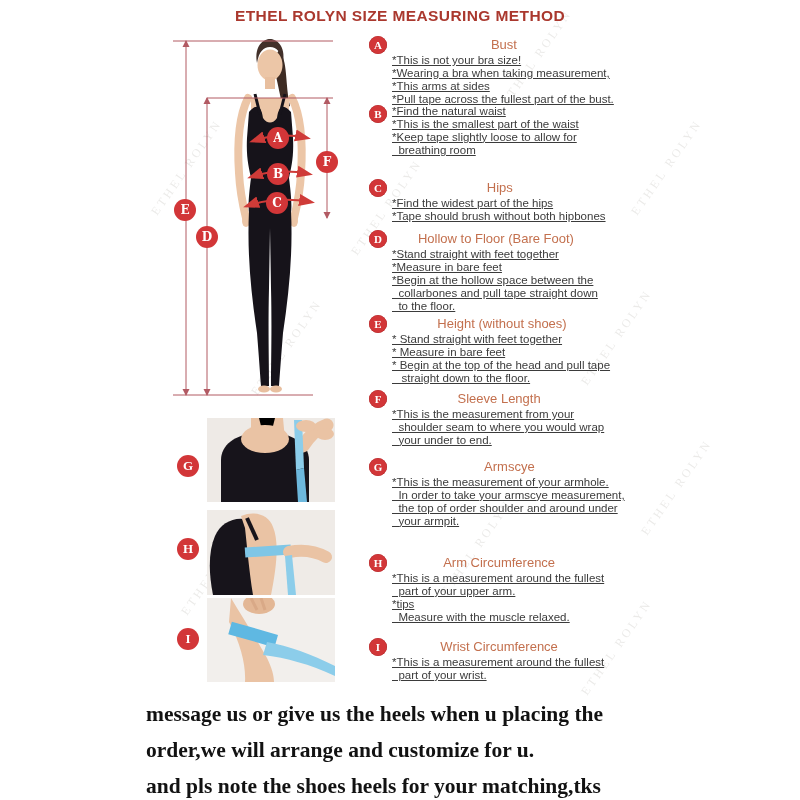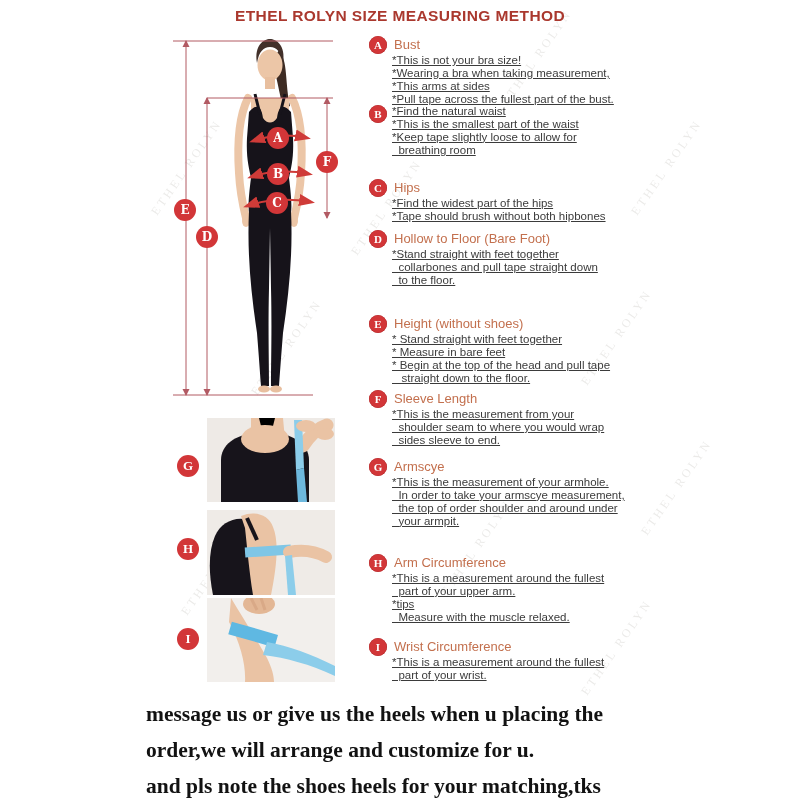--- a/index.html
+++ b/index.html
@@ -5,21 +5,21 @@
   html,body{margin:0;padding:0;background:#fff;}
   .page{position:relative;width:800px;height:800px;background:#ffffff;overflow:hidden;
         font-family:"Liberation Sans",sans-serif;}
   .title{position:absolute;top:7px;left:0;width:100%;text-align:center;
          font-size:15.5px;font-weight:bold;color:#aa382e;letter-spacing:.4px;}
   
   .sec{position:absolute;left:369px;display:flex;gap:5px;align-items:flex-start;}
   .sbadge{flex:none;width:18px;height:18px;border-radius:50%;background:#d23638;color:#fff;
           font-family:"Liberation Serif",serif;font-weight:bold;font-size:11px;
           display:flex;align-items:center;justify-content:center;box-shadow:0 0 0 .5px #b52a2c inset;}
-  .shead{font-size:13px;color:#c3704e;margin:1px 0 2px 2px;}
+  .shead{font-size:13px;color:#c3704e;margin:1px 0 2px 2px;text-align:center;}
   .sline{font-size:11.5px;line-height:12.9px;color:#3b3b3b;white-space:pre;text-decoration:underline;}
   
   .figwrap{position:absolute;left:163px;top:28px;width:212px;height:378px;}
   .photo{position:absolute;left:207px;width:128px;overflow:hidden;background:#efebe7;}
   .photo svg{display:block;}
   .pbadge{position:absolute;left:177px;width:22px;height:22px;border-radius:50%;background:#d23638;
           color:#fff;font-family:"Liberation Serif",serif;font-weight:bold;font-size:13px;
           display:flex;align-items:center;justify-content:center;}
   
   .footer{position:absolute;left:146px;top:696px;font-family:"Liberation Serif",serif;
@@ -178,41 +178,43 @@
       <div class="shead">Hips</div>
       <div class="sline">*Find the widest part of the hips</div>
       <div class="sline">*Tape should brush without both hipbones</div>
     </div>
   </div>
   <div class="sec" style="top:230px">
     <span class="sbadge">D</span>
     <div>
       <div class="shead">Hollow to Floor (Bare Foot)</div>
       <div class="sline">*Stand straight with feet together</div>
+      <div class="sline">*Measure in bare feet</div>
+      <div class="sline">*Begin at the hollow space between the</div>
       <div class="sline">  collarbones and pull tape straight down</div>
       <div class="sline">  to the floor.</div>
     </div>
   </div>
   <div class="sec" style="top:315px">
     <span class="sbadge">E</span>
     <div>
       <div class="shead">Height (without shoes)</div>
       <div class="sline">* Stand straight with feet together</div>
       <div class="sline">* Measure in bare feet</div>
       <div class="sline">* Begin at the top of the head and pull tape</div>
       <div class="sline">   straight down to the floor.</div>
     </div>
   </div>
   <div class="sec" style="top:390px">
     <span class="sbadge">F</span>
     <div>
       <div class="shead">Sleeve Length</div>
       <div class="sline">*This is the measurement from your</div>
       <div class="sline">  shoulder seam to where you would wrap</div>
-      <div class="sline">  sides sleeve to end.</div>
+      <div class="sline">  your under to end.</div>
     </div>
   </div>
   <div class="sec" style="top:458px">
     <span class="sbadge">G</span>
     <div>
       <div class="shead">Armscye</div>
       <div class="sline">*This is the measurement of your armhole.</div>
       <div class="sline">  In order to take your armscye measurement,</div>
       <div class="sline">  the top of order shoulder and around under</div>
       <div class="sline">  your armpit.</div>

